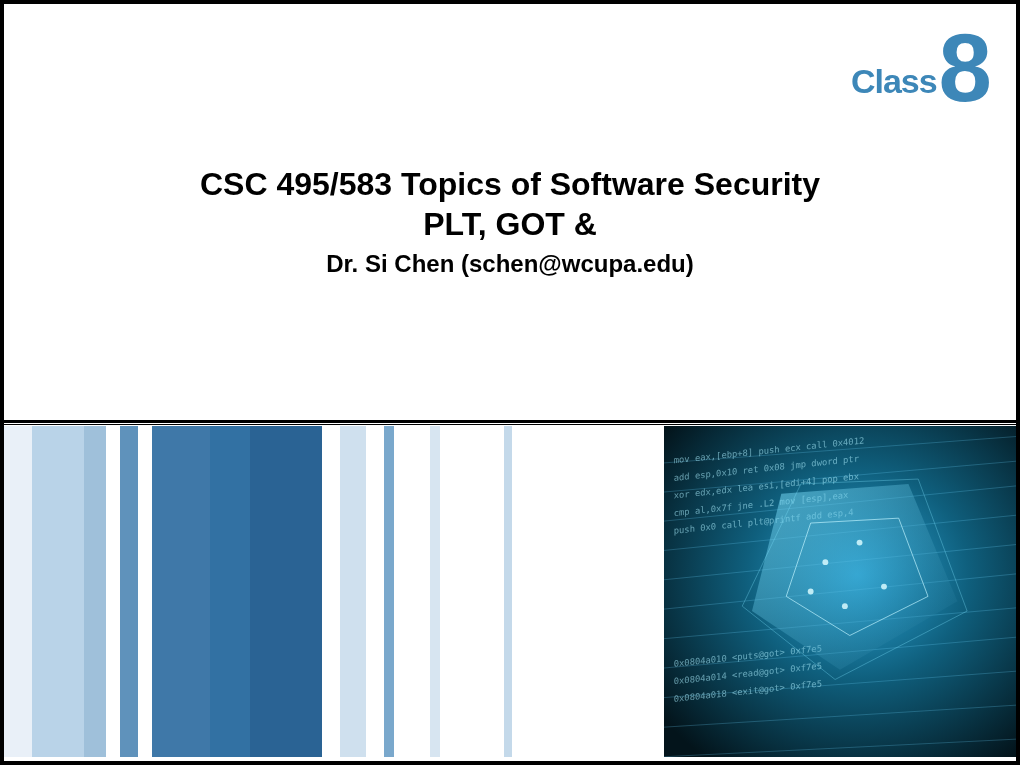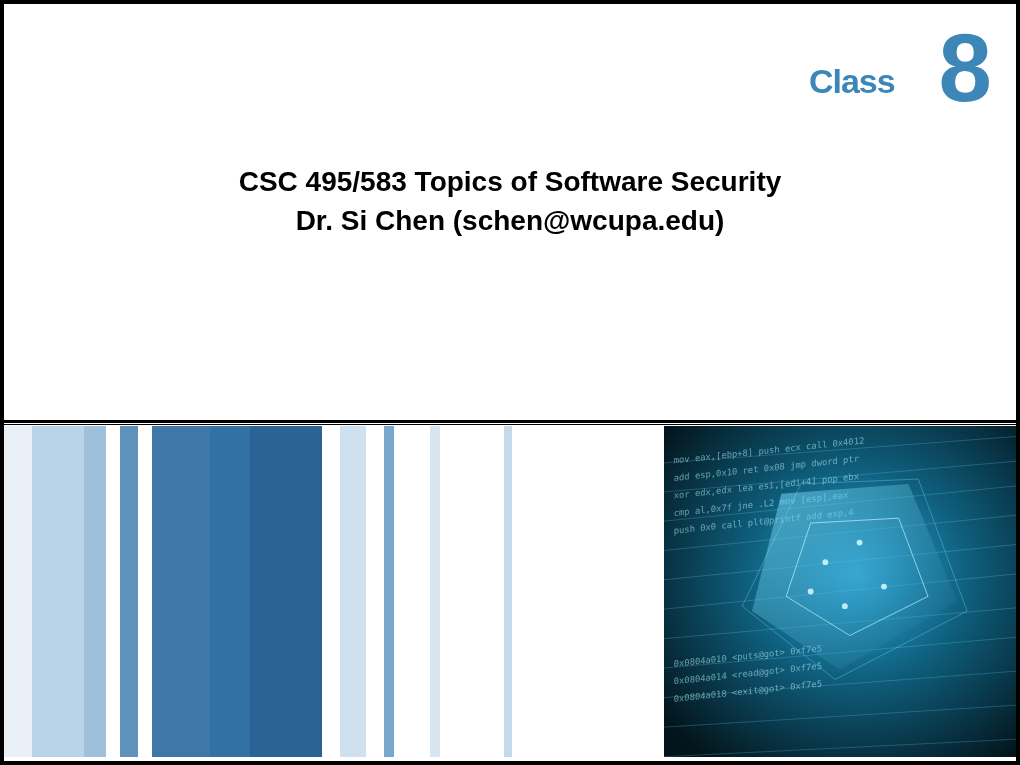--- a/index.html
+++ b/index.html
@@ -15,21 +15,20 @@
     left: 4px; top: 4px; right: 4px; bottom: 4px;
     background: #fff;
   }
   .class-badge {
     position: absolute;
     top: 28px;
     right: 28px;
     display: flex;
     align-items: baseline;
     color: #3d87b8;
-    gap: 42px;
   }
   .class-badge .label {
     font-family: Arial, sans-serif;
     font-weight: bold;
     font-size: 34px;
     letter-spacing: -1px;
     margin-right: 2px;
     position: relative;
     top: -8px;
   }
@@ -44,28 +43,28 @@
     position: absolute;
     top: 160px;
     left: 0; right: 0;
     text-align: center;
     color: #000;
     font-stretch: condensed;
   }
   .title-line {
     font-family: "Arial Narrow", "Helvetica Condensed", Arial, sans-serif;
     font-weight: 700;
-    font-size: 28px;
+    font-size: 32px;
     line-height: 1.25;
     letter-spacing: 0px;
   }
   .author-line {
     font-family: "Arial Narrow", Arial, sans-serif;
     font-weight: 700;
-    font-size: 28px;
+    font-size: 24px;
     margin-top: 6px;
   }
   .divider-top {
     position: absolute;
     left: 0; right: 0;
     top: 416px;
     height: 3px;
     background: #000;
   }
   .divider-bot {
@@ -104,20 +103,21 @@
 <div class="slide">
   <div class="inner">
 
     <div class="class-badge">
       <span class="label">Class</span>
       <span class="num">8</span>
     </div>
 
     <div class="title-block">
       <div class="title-line">CSC 495/583 Topics of Software Security</div>
+      <div class="title-line">PLT, GOT &amp;</div>
       <div class="author-line">Dr. Si Chen (schen@wcupa.edu)</div>
     </div>
 
     <div class="divider-top"></div>
     <div class="divider-bot"></div>
 
     <div class="stripe-row">
       <div class="bars" id="bars">
           <div class="bar" style="left: 0px; width: 28px; background: rgb(233, 240, 248);"></div>
           <div class="bar" style="left: 28px; width: 52px; background: rgb(185, 211, 232);"></div>

